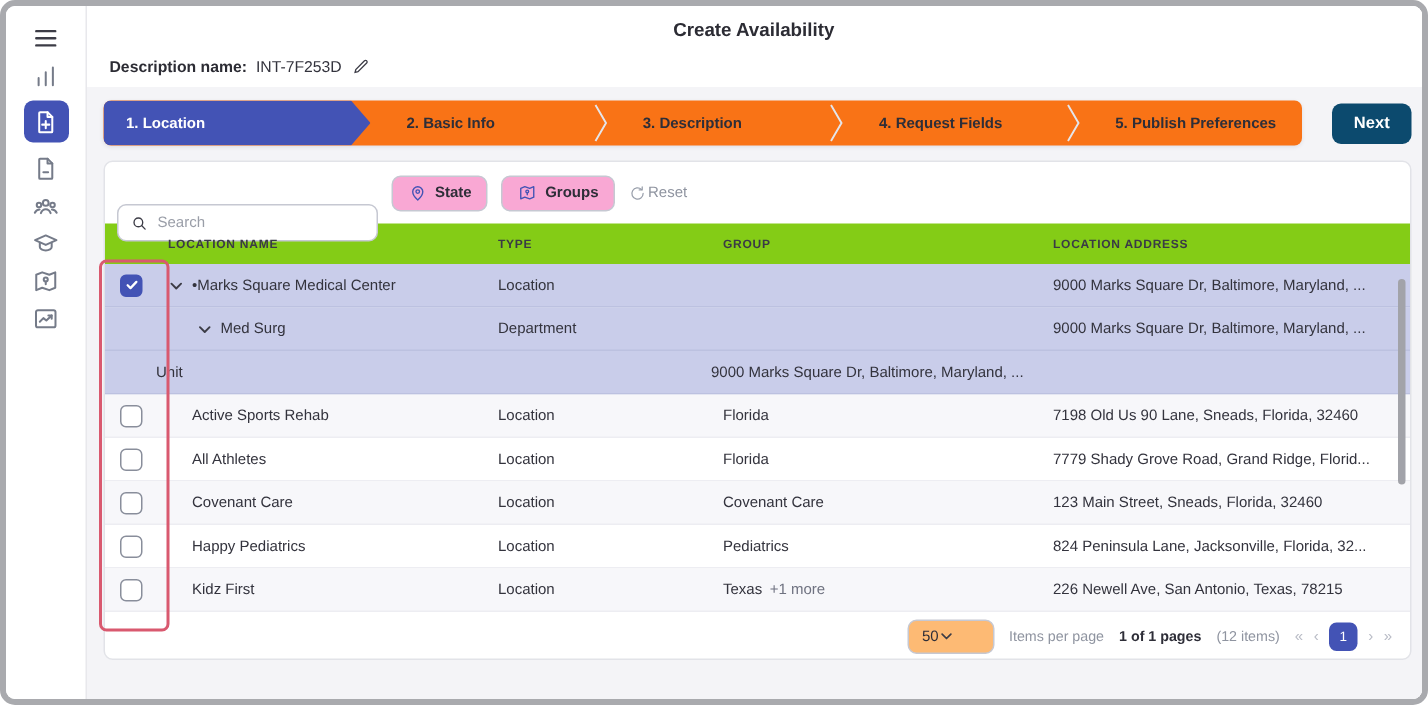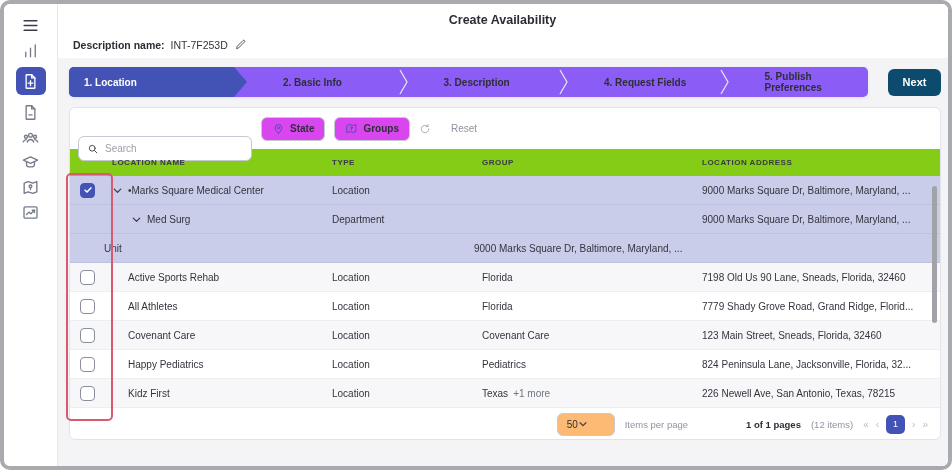--- a/index.html
+++ b/index.html
@@ -22,37 +22,37 @@
   .page-header { padding:9px 16px 7px 15px; background:#fff;text-align:center; }
   .page-title { font-size:12.5px; font-weight:700; color:#2c2c34; margin-bottom:11px; }
   .avail-row { display:flex; align-items:center; gap:6px; font-size:10.5px; color:#33333d; }
   .avail-label { font-weight:700; color:#2c2c34; }
   .avail-row svg { width:13px; height:13px; cursor:pointer; }
 
   .content { flex:1; background:#f4f4f7; padding:9px 7px 0 11px; position:relative; }
 
   
   .stepper-row { display:flex; align-items:center; gap:10px; margin-bottom:10px; }
-  .stepper { flex:1; height:30px; background:#8b5cf6; border-radius:5px; box-shadow:0 1px 3px rgba(40,40,70,.10); display:flex; align-items:stretch;gap:12px; }
+  .stepper { flex:1; height:30px; background:#f97316; border-radius:5px; box-shadow:0 1px 3px rgba(40,40,70,.10); display:flex; align-items:stretch; }
   .step-active { width:178px; background:#4353b5; color:#fff; display:flex; align-items:center; padding-left:15px; font-size:10px; font-weight:700; border-radius:5px 0 0 5px; clip-path:polygon(0 0, calc(100% - 13px) 0, 100% 50%, calc(100% - 13px) 100%, 0 100%); cursor:pointer; }
   .step { flex:1; display:flex; align-items:center; padding-left:24px; font-size:10px; font-weight:700; color:#2e2e38; cursor:pointer; }
   .sep { display:flex; align-items:center; }
   .sep svg { width:9px; height:26px; }
   .next-btn { width:53px; height:27px; background:#0c4a6e; color:#fff; border:none; border-radius:6px; font-size:11px; font-weight:600; font-family:inherit; cursor:pointer;margin-left:10px; }
 
   
   .card { position:relative; background:#fff; border:1px solid #e2e3e8; border-radius:6px; height:333px; }
   .filter-row { display:flex; align-items:center; gap:9px; padding:8px 8px; height:41px; }
   .search-box { width:174px; height:25px; border:1px solid #c6c8d2; border-radius:6px; display:flex; align-items:center; gap:6px; padding:0 8px; background:#fff;margin-top:40px; }
   .search-box svg { width:12px; height:12px; flex-shrink:0; }
   .search-box input { border:none; outline:none; font-size:10px; width:100%; color:#33333d; font-family:inherit; background:transparent; }
   .search-box input::placeholder { color:#9a9ea8; }
-  .filter-btn { height:24px; border:1px solid #c6c8d2; border-radius:6px; background:#d946ef; display:flex; align-items:center; gap:5px; padding:0 10px; font-size:10px; font-weight:600; color:#2e2e38; font-family:inherit; cursor:pointer; }
+  .filter-btn { height:24px; border:1px solid #c6c8d2; border-radius:6px; background:#f9a8d4; display:flex; align-items:center; gap:5px; padding:0 10px; font-size:10px; font-weight:600; color:#2e2e38; font-family:inherit; cursor:pointer; }
   .filter-btn svg { width:13px; height:13px; }
-  .reset-btn { border:none; background:none; display:flex; align-items:center; gap:20px; font-size:10px; color:#8f94a0; font-family:inherit; cursor:pointer; }
+  .reset-btn { border:none; background:none; display:flex; align-items:center; gap:1px; font-size:10px; color:#8f94a0; font-family:inherit; cursor:pointer; }
   .reset-btn svg { width:12px; height:12px; }
 
   
   .thead { display:flex; align-items:center; height:27px; background:#84cc16; font-size:8px; font-weight:700; letter-spacing:.5px; color:#3a3a46; }
   .c-check { width:34px; flex-shrink:0; display:flex; align-items:center; }
   .c-name  { width:228px; flex-shrink:0; display:flex; align-items:center; padding-left:8px; overflow:hidden; white-space:nowrap; }
   .c-type  { width:150px; flex-shrink:0; overflow:hidden; white-space:nowrap; }
   .c-group { width:220px; flex-shrink:0; overflow:hidden; white-space:nowrap; display:flex; align-items:baseline; gap:5px; }
   .c-addr  { flex:1; overflow:hidden; white-space:nowrap; padding-right:14px; }
   .row { display:flex; align-items:center; height:29px; font-size:10px; color:#33333d; border-bottom:1px solid #ededf2; background:#fff; cursor:pointer; }
@@ -63,21 +63,21 @@
   .cb svg { width:10px; height:10px; }
   .chev { width:11px; height:11px; margin-right:5px; flex-shrink:0; cursor:pointer; }
   .ind1 { padding-left:27px; }
   .ind2 { padding-left:48px; }
   .more { font-size:10px; color:#6f7280; }
 
   
   .pagination { display:flex; align-items:center; justify-content:flex-end; gap:10px; height:32px; padding:0 12px; font-size:9.5px; color:#8f94a0; }
   .pg-select { width:58px; height:23px; border:1px solid #c6c8d2; border-radius:6px; display:flex; align-items:center; justify-content:flex-start; padding:0 9px; font-size:10px; color:#2e2e38; cursor:pointer; background:#fdba74; }
   .pg-select svg { width:10px; height:10px; }
-  .pg-pages { font-weight:700; color:#2e2e38;margin-left:48px; }
+  .pg-pages { font-weight:700; color:#2e2e38; }
   .pg-nav { display:flex; align-items:center; gap:7px; color:#b9bcc6; font-size:10px; }
   .pg-arrow { cursor:pointer; }
   .pg-current { width:19px; height:19px; background:#4353b5; color:#fff; border-radius:5px; display:flex; align-items:center; justify-content:center; font-size:9px; cursor:pointer; }
 
   .scroll-thumb { position:absolute; right:3px; top:78px; width:5px; height:137px; background:#a2a3a9; border-radius:3px; cursor:grab; }
   .annotation { position:absolute; left:-4px; top:65px; width:47px; height:248px; border:2.5px solid #d9596f; border-radius:5px; pointer-events:none; }
 </style>
 </head>
 <body>
 

